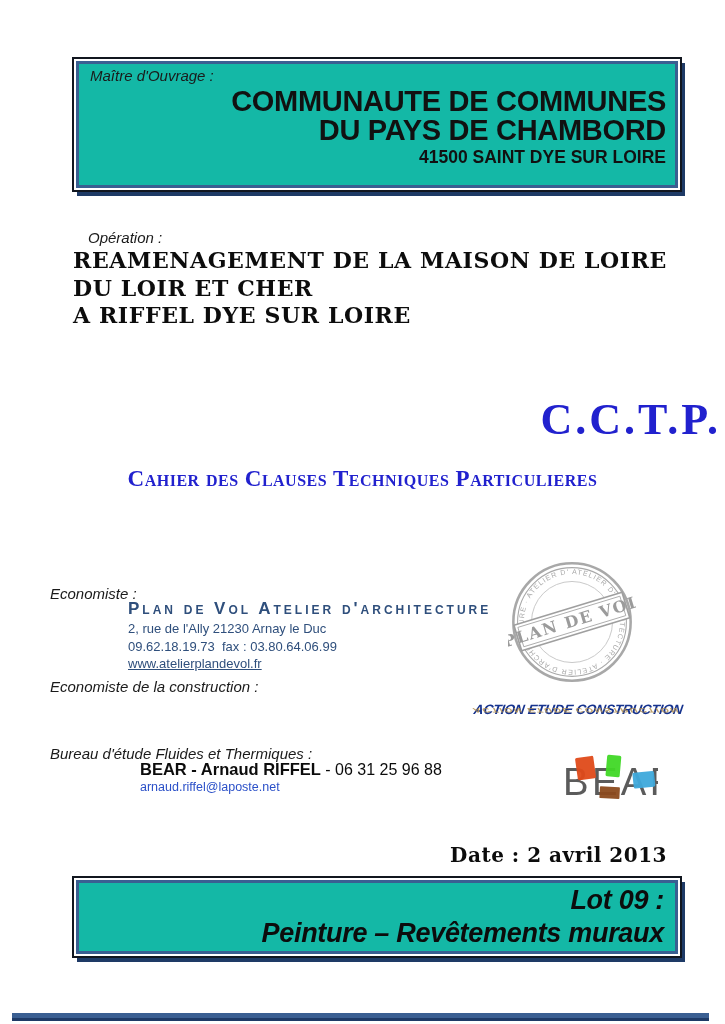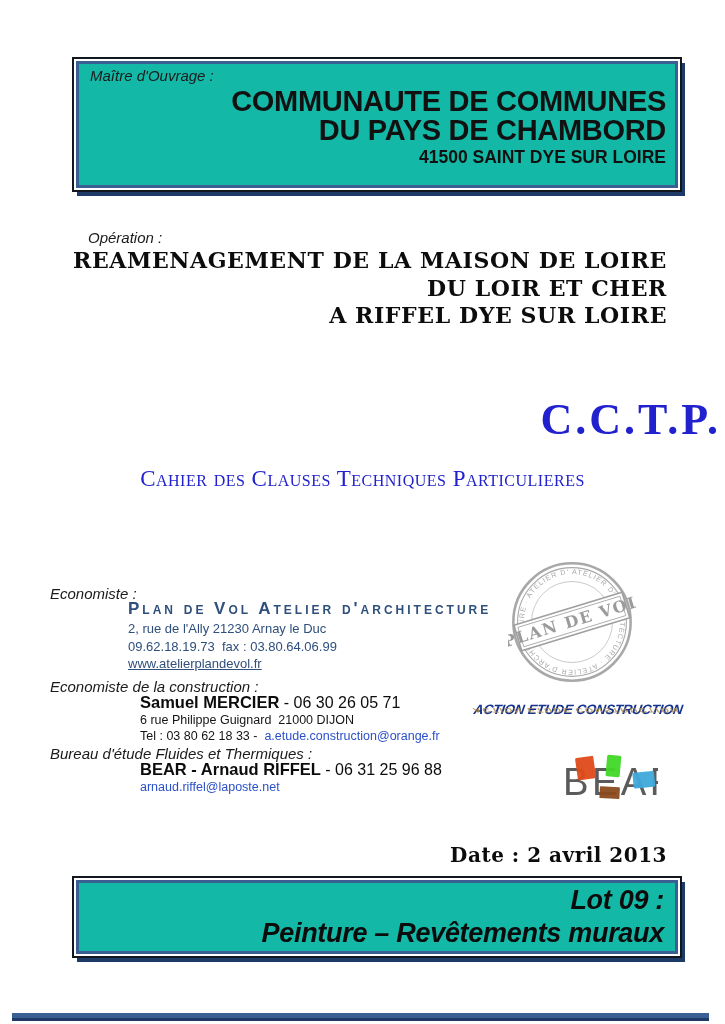--- a/index.html
+++ b/index.html
@@ -15,29 +15,29 @@
   .lot-box{top:876px;height:78px;}
 
   .italic-label{font-style:italic;font-size:15px;color:#1a1a1a;}
 
   .mo-label{position:absolute;left:16px;top:8px;}
   .mo-lines{position:absolute;right:14px;top:28px;text-align:right;}
   .mo-big{font-size:29px;font-weight:bold;line-height:29px;letter-spacing:-0.3px;}
   .mo-small{font-size:17.5px;font-weight:bold;line-height:25px;}
 
   .op-label{position:absolute;left:88px;top:229px;}
-  .op-title{position:absolute;right:58px;top:247px;text-align:right;
+  .op-title{position:absolute;right:58px;top:247px;text-align:left;
             font-family:"DejaVu Serif",serif;font-weight:bold;
             font-size:22px;line-height:27.5px;letter-spacing:0.6px;color:#0c0c0c;}
 
   .cctp{position:absolute;left:0;right:4px;top:394px;text-align:right;
         font-family:"Liberation Serif",serif;font-weight:bold;
         font-size:44px;letter-spacing:3px;color:#2121ce;}
   .cctp-sub{position:absolute;left:0;right:0;top:466px;text-align:center;
-        font-family:"Liberation Serif",serif;font-weight:normal;
+        font-family:"Liberation Serif",serif;font-weight:bold;
         font-variant:small-caps;font-size:23px;letter-spacing:0.5px;color:#2121ce;}
 
   .arch-label{position:absolute;left:50px;top:585px;}
   .arch-block{position:absolute;left:128px;top:599px;color:#2f4f7c;}
   .arch-name{font-size:17px;font-weight:bold;font-variant:small-caps;
              letter-spacing:3px;white-space:nowrap;}
   .arch-line{font-size:13px;line-height:15.5px;margin-top:2px;}
   .arch-site{font-size:13px;line-height:16px;color:#2f4f7c;text-decoration:underline;
              display:inline-block;cursor:pointer;}
 
@@ -115,29 +115,20 @@
       <textPath href="#ringpath">ATELIER D'ARCHITECTURE · ATELIER D'ARCHITECTURE · ATELIER D'ARCHITECTURE ·</textPath>
     </text>
     <g transform="rotate(-17 60 60)">
       <rect x="7" y="47" width="106" height="25" fill="#ffffff" stroke="#8f8f8f" stroke-width="1.6"></rect>
       <rect x="10" y="50" width="100" height="19" fill="none" stroke="#9a9a9a" stroke-width="0.8"></rect>
       <text x="60" y="64.5" text-anchor="middle" font-size="15" font-weight="bold" letter-spacing="1.5" fill="#8a8a8a" font-family="DejaVu Serif, serif">PLAN DE VOL</text>
     </g>
   </svg>
 
   <div class="italic-label eco-label">Economiste de la construction :</div>
-  <div class="eco-block">
-    <div>
-      <span class="contact-name">Samuel MERCIER</span><span class="contact-suffix"> - 06 30 26 05 71</span>
-    </div>
-    <div class="contact-line">6 rue Philippe Guignard&nbsp; 21000 DIJON</div>
-    <div class="contact-line">
-      <span>Tel : 03 80 62 18 33 - &nbsp;</span><a class="mail-link">a.etude.construction@orange.fr</a>
-    </div>
-  </div>
 
   <div class="aec">
     <div class="aec-main">ACTION ETUDE CONSTRUCTION</div>
     <div class="aec-reflect">ACTION ETUDE CONSTRUCTION</div>
   </div>
 
   <div class="italic-label bet-label">Bureau d'étude Fluides et Thermiques :</div>
   <div class="bet-block">
     <div>
       <span class="contact-name">BEAR - Arnaud RIFFEL</span><span class="contact-suffix"> - 06 31 25 96 88</span>

